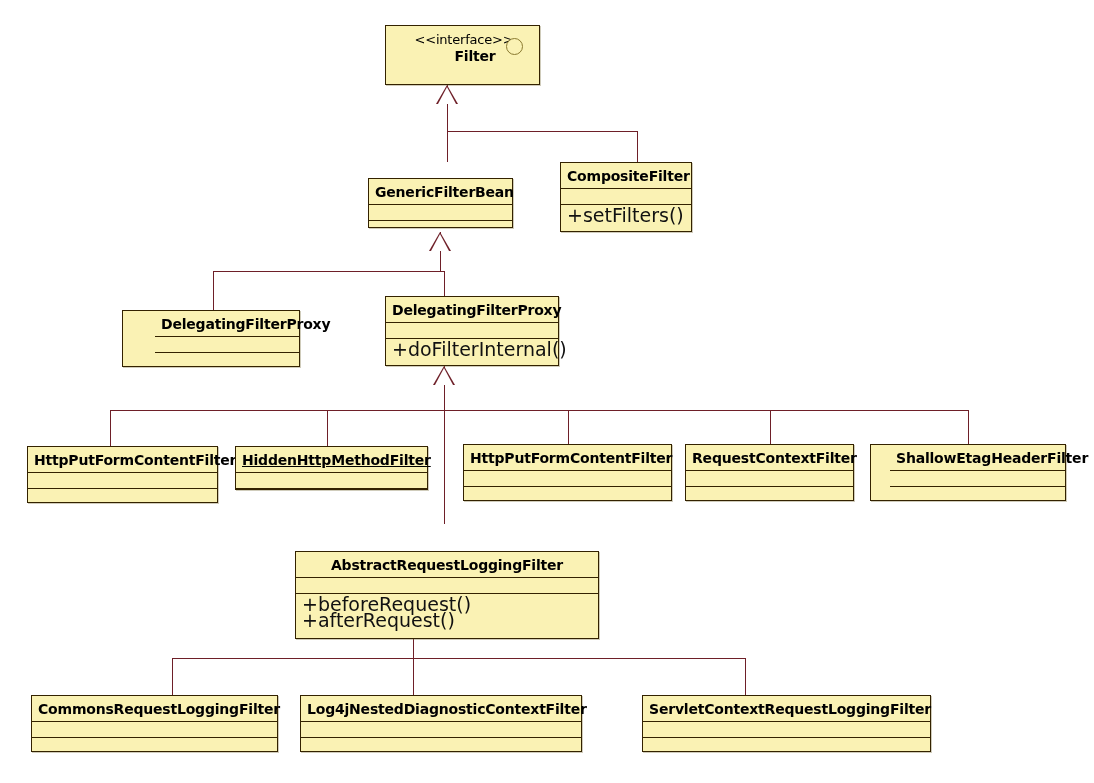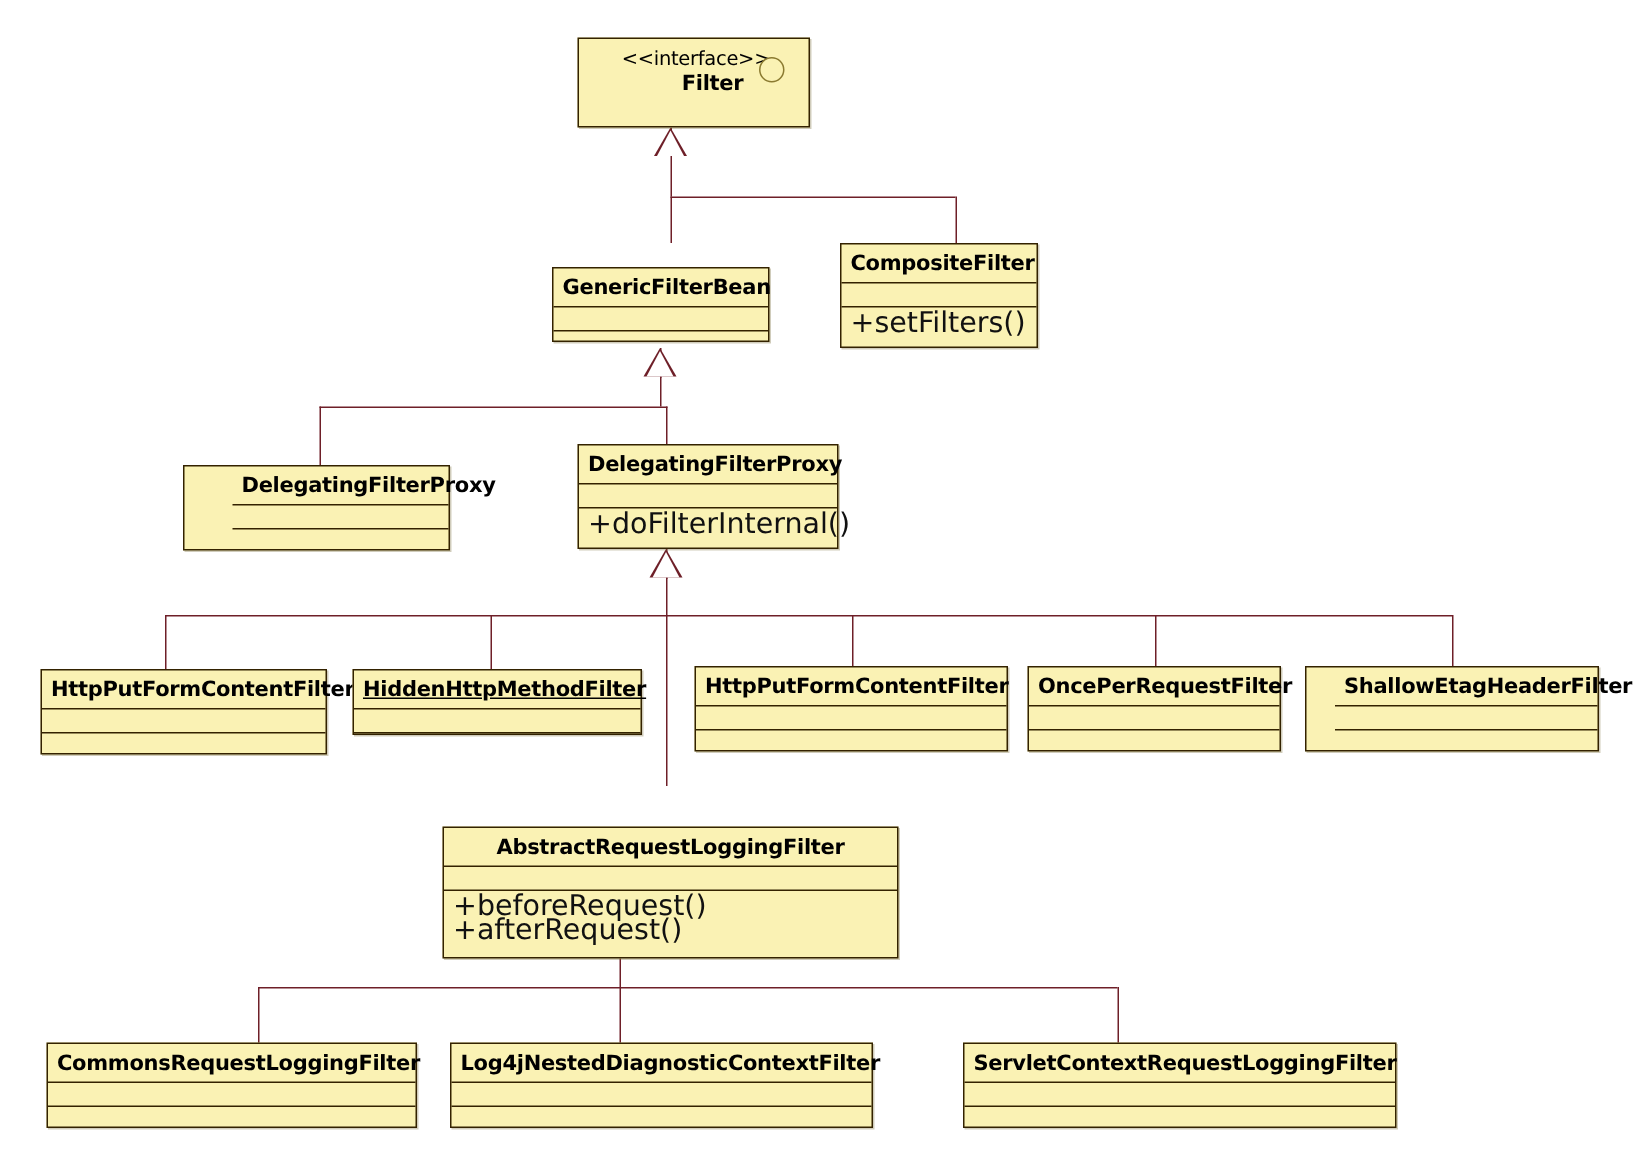--- a/index.html
+++ b/index.html
@@ -196,21 +196,21 @@
       <div class="uml-title">HiddenHttpMethodFilter</div>
       <div class="uml-compartment"></div>
       <div class="uml-ops"></div>
     </div>
     <div class="uml-box" style="left: 463px; top: 444px; width: 209px; height: 57px;">
       <div class="uml-title">HttpPutFormContentFilter</div>
       <div class="uml-compartment"></div>
       <div class="uml-ops"></div>
     </div>
     <div class="uml-box" style="left: 685px; top: 444px; width: 169px; height: 57px;">
-      <div class="uml-title">OncePerRequestFilter</div>
+      <div class="uml-title">RequestContextFilter</div>
       <div class="uml-compartment"></div>
       <div class="uml-ops"></div>
     </div>
     <div class="uml-box" style="left: 870px; top: 444px; width: 196px; height: 57px; padding-left: 19px;">
       <div class="uml-title">ShallowEtagHeaderFilter</div>
       <div class="uml-compartment"></div>
       <div class="uml-ops"></div>
     </div>
     <div class="uml-box" style="left: 295px; top: 551px; width: 304px; height: 88px;">
       <div class="uml-title">AbstractRequestLoggingFilter</div>

